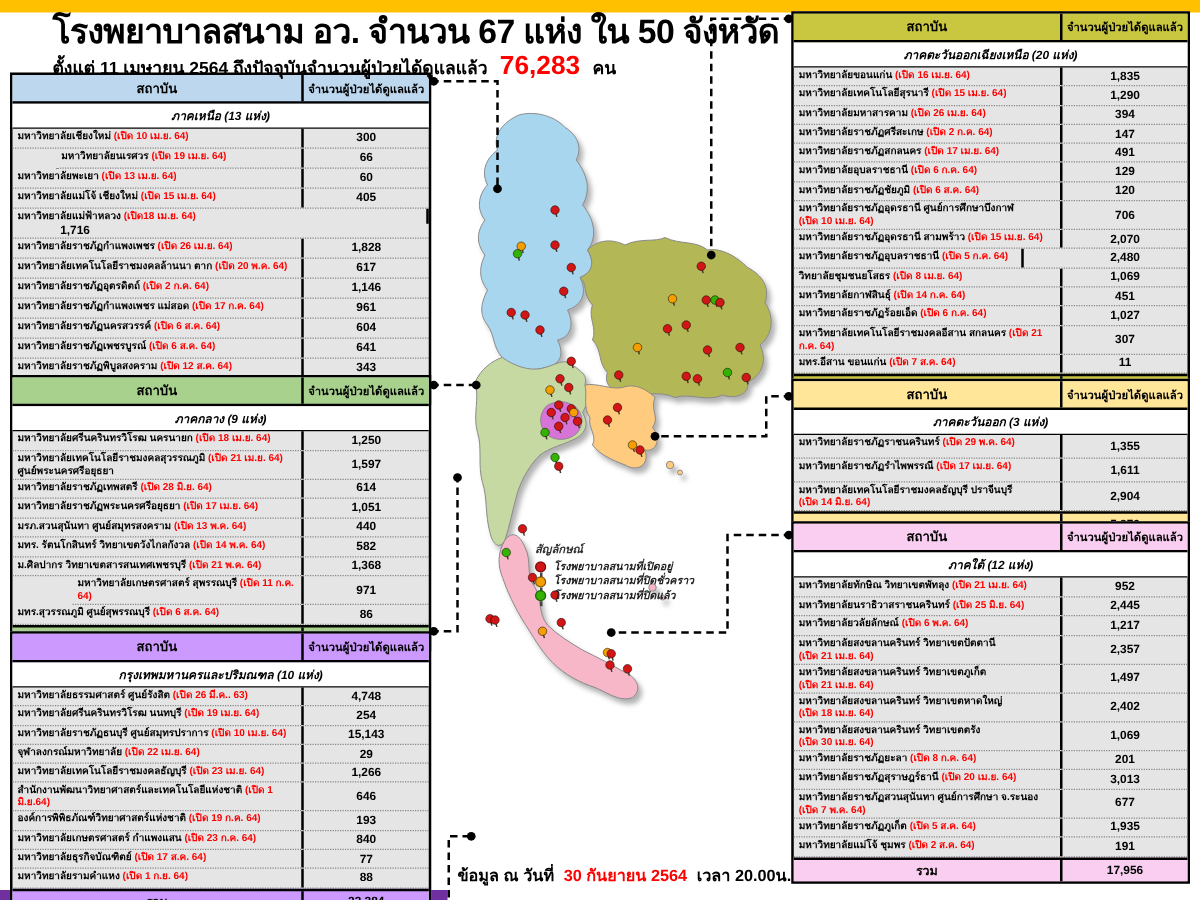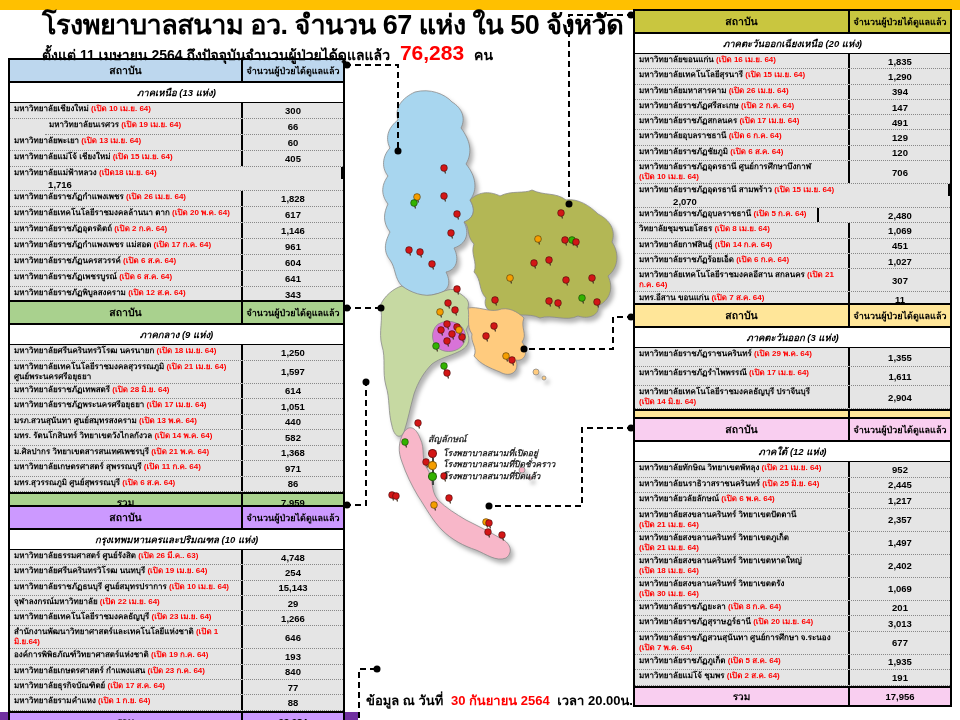--- a/index.html
+++ b/index.html
@@ -441,21 +441,21 @@
         <div class="fcell-val">440</div>
       </div>
       <div class="frow fdata" style="min-height: 15.5px;">
         <div class="fcell-name"><span>มทร. รัตนโกสินทร์  วิทยาเขตวังไกลกังวล </span><span class="inst-date">(เปิด 14 พ.ค. 64)</span></div>
         <div class="fcell-val">582</div>
       </div>
       <div class="frow fdata" style="min-height: 15.5px;">
         <div class="fcell-name"><span>ม.ศิลปากร วิทยาเขตสารสนเทศเพชรบุรี </span><span class="inst-date">(เปิด 21 พ.ค. 64)</span></div>
         <div class="fcell-val">1,368</div>
       </div>
-      <div class="frow fdata" style="min-height: 15.5px;">
+      <div class="frow fdata" style="min-height: 15.5px; margin-left: 48px;">
         <div class="fcell-name"><span>มหาวิทยาลัยเกษตรศาสตร์  สุพรรณบุรี </span><span class="inst-date">(เปิด 11 ก.ค. 64)</span></div>
         <div class="fcell-val">971</div>
       </div>
       <div class="frow fdata" style="min-height: 15.5px;">
         <div class="fcell-name"><span>มทร.สุวรรณภูมิ ศูนย์สุพรรณบุรี </span><span class="inst-date">(เปิด 6 ส.ค. 64)</span></div>
         <div class="fcell-val">86</div>
       </div>
       <div class="frow ftotal" style="background: rgb(169, 209, 142); min-height: 16px;">
         <div class="fcell-name">รวม</div>
         <div class="fcell-val">7,959</div>
@@ -545,21 +545,21 @@
         <div class="fcell-val">129</div>
       </div>
       <div class="frow fdata" style="min-height: 15.3px;">
         <div class="fcell-name"><span>มหาวิทยาลัยราชภัฏชัยภูมิ </span><span class="inst-date">(เปิด 6 ส.ค. 64)</span></div>
         <div class="fcell-val">120</div>
       </div>
       <div class="frow fdata" style="min-height: 15.3px;">
         <div class="fcell-name"><span>มหาวิทยาลัยราชภัฏอุดรธานี ศูนย์การศึกษาบึงกาฬ </span><br><span class="inst-date">(เปิด 10 เม.ย. 64)</span></div>
         <div class="fcell-val">706</div>
       </div>
-      <div class="frow fdata" style="min-height: 15.3px; flex-direction: column;">
+      <div class="frow fdata" style="min-height: 15.3px;">
         <div class="fcell-name"><span>มหาวิทยาลัยราชภัฏอุดรธานี สามพร้าว </span><span class="inst-date">(เปิด 15 เม.ย. 64)</span></div>
         <div class="fcell-val">2,070</div>
       </div>
       <div class="frow fdata" style="min-height: 15.3px; gap: 31px;">
         <div class="fcell-name"><span>มหาวิทยาลัยราชภัฏอุบลราชธานี </span><span class="inst-date">(เปิด 5 ก.ค. 64)</span></div>
         <div class="fcell-val">2,480</div>
       </div>
       <div class="frow fdata" style="min-height: 15.3px;">
         <div class="fcell-name"><span>วิทยาลัยชุมชนยโสธร </span><span class="inst-date">(เปิด 8 เม.ย. 64)</span></div>
         <div class="fcell-val">1,069</div>

